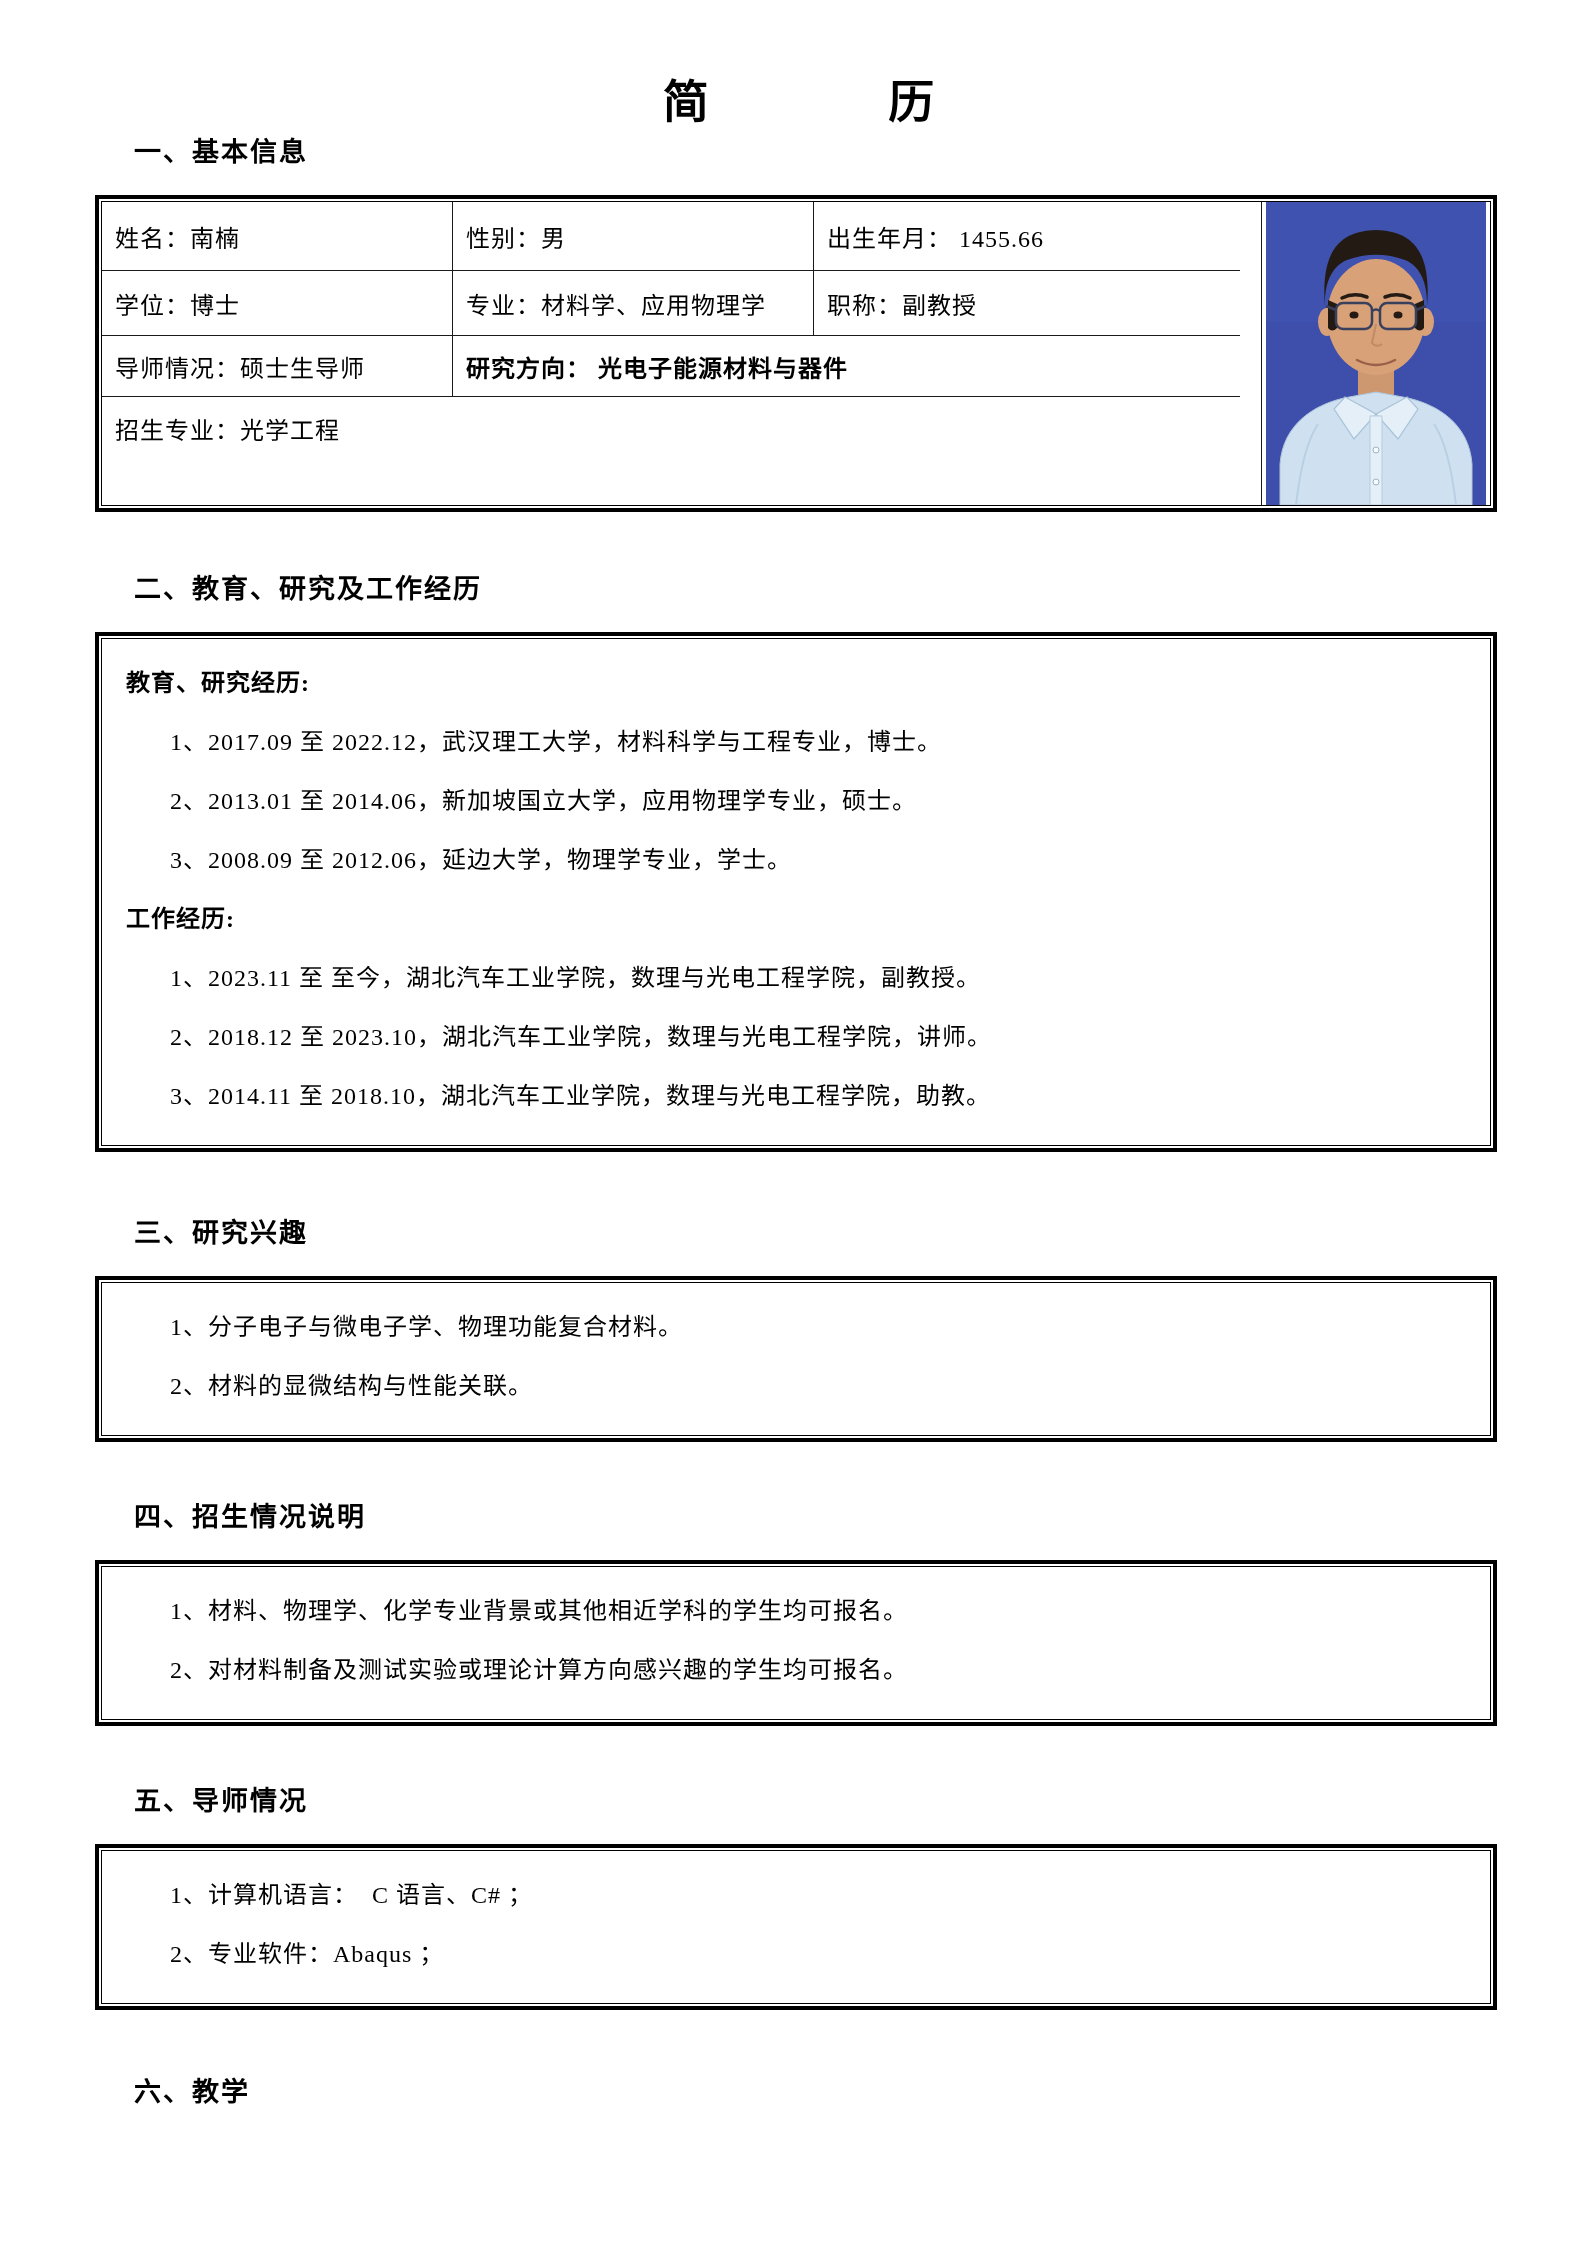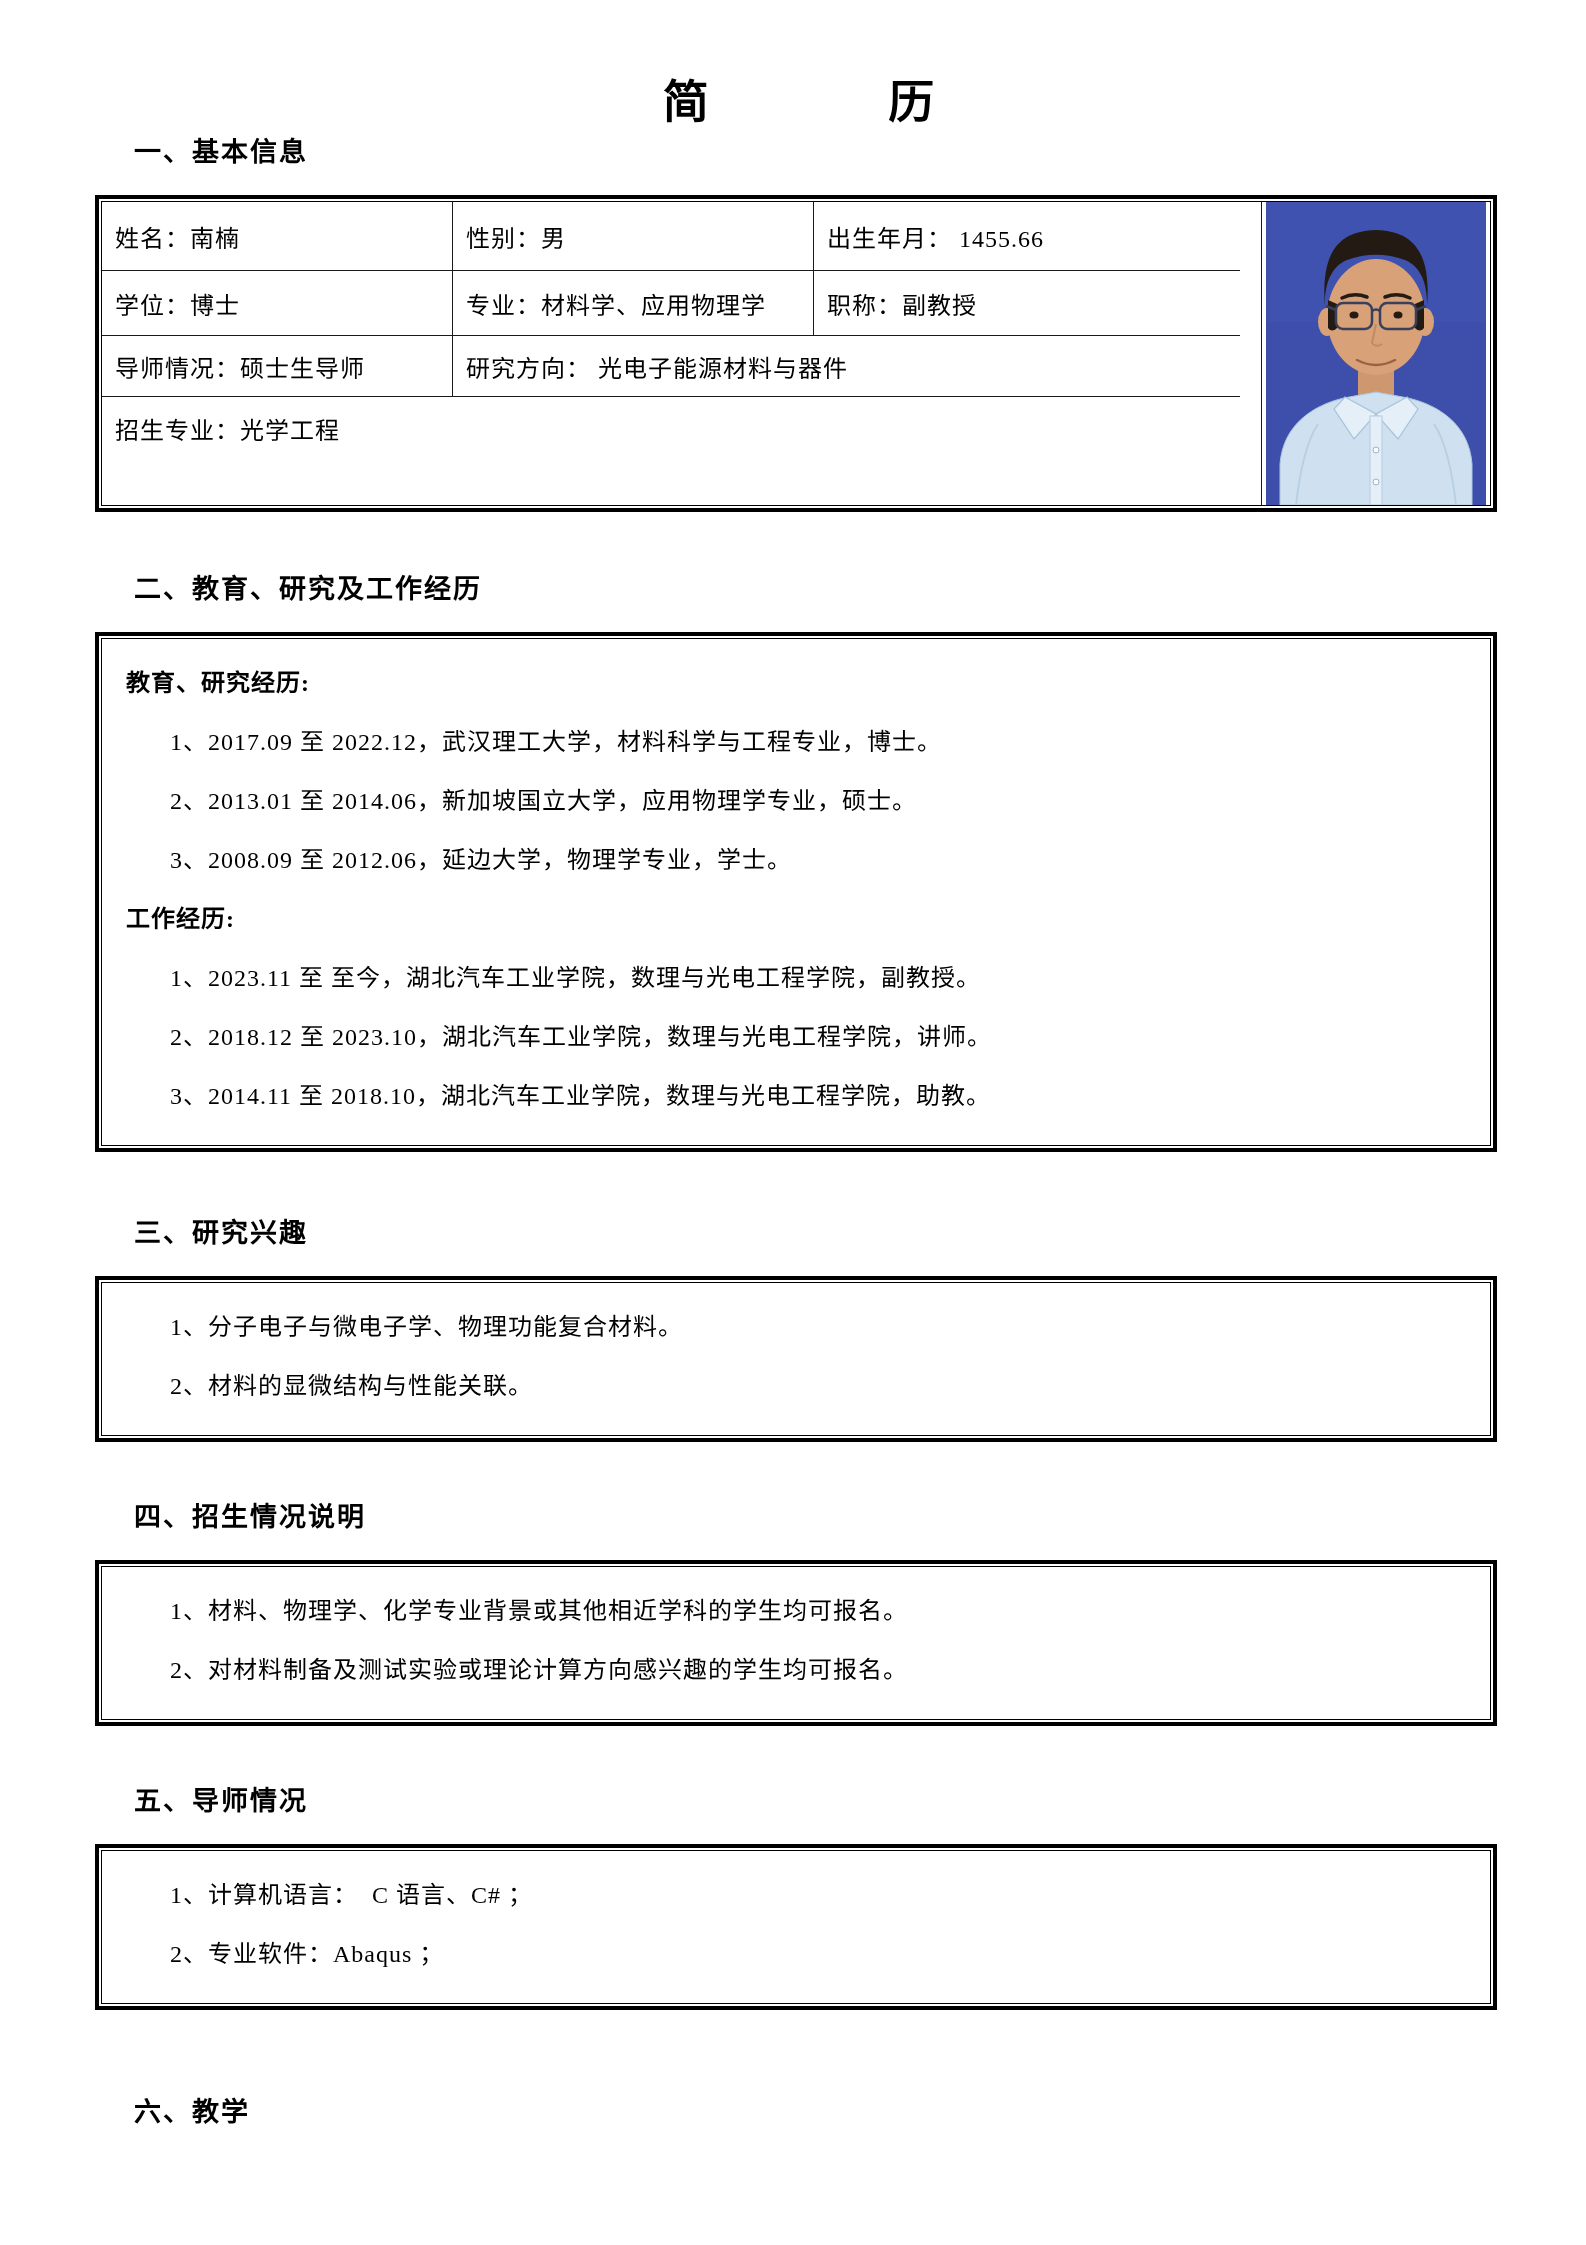--- a/index.html
+++ b/index.html
@@ -20,21 +20,21 @@
   
   .sec-heading {
     font-size:27px; font-weight:bold; line-height:36px;
     margin:0 0 0 39px; letter-spacing:2px;
   }
   .mt-basic { }
   .mt-exp   { margin-top:59px; }
   .mt-int   { margin-top:63px; }
   .mt-enr   { margin-top:57px; }
   .mt-skill { margin-top:57px; }
-  .mt-teach { margin-top:84px; }
+  .mt-teach { margin-top:64px; }
 
   
   .dbox {
     box-sizing:border-box; width:1402px; margin-top:25px;
     border:4px solid #000; padding:2px; background:#fff;
   }
   .dbox-inner { border:1px solid #000;gap:21px; }
 
   
   .info-wrap { display:flex; align-items:stretch; }
@@ -42,21 +42,21 @@
   .trow { display:flex; border-bottom:1px solid #1a1a1a; }
   .trow:last-child { border-bottom:none; }
   .tcell {
     box-sizing:border-box; border-right:1px solid #1a1a1a;
     padding-left:13px; padding-right:6px;
     display:flex; align-items:center;
     font-size:24px; letter-spacing:1px; white-space:pre-wrap;
   }
   .tcell:last-child { border-right:none; }
   .w1 { width:351px; } .w2 { width:361px; } .w3 { width:426px; }
-  .w23 { width:787px; } .w123 { width:1138px; }
+  .w23 { width:787px;font-weight:bold; } .w123 { width:1138px; }
   .rh1 { height:68px; } .rh2 { height:64px; } .rh3 { height:60px; }
   .rh4 { height:63px; } .rh5 { height:87px; }
 
   .photo-cell {
     flex:1; border-left:1px solid #1a1a1a; background:#fff;
     display:flex; align-items:center; justify-content:center;
   }
   .portrait { display:block; }
 
   

